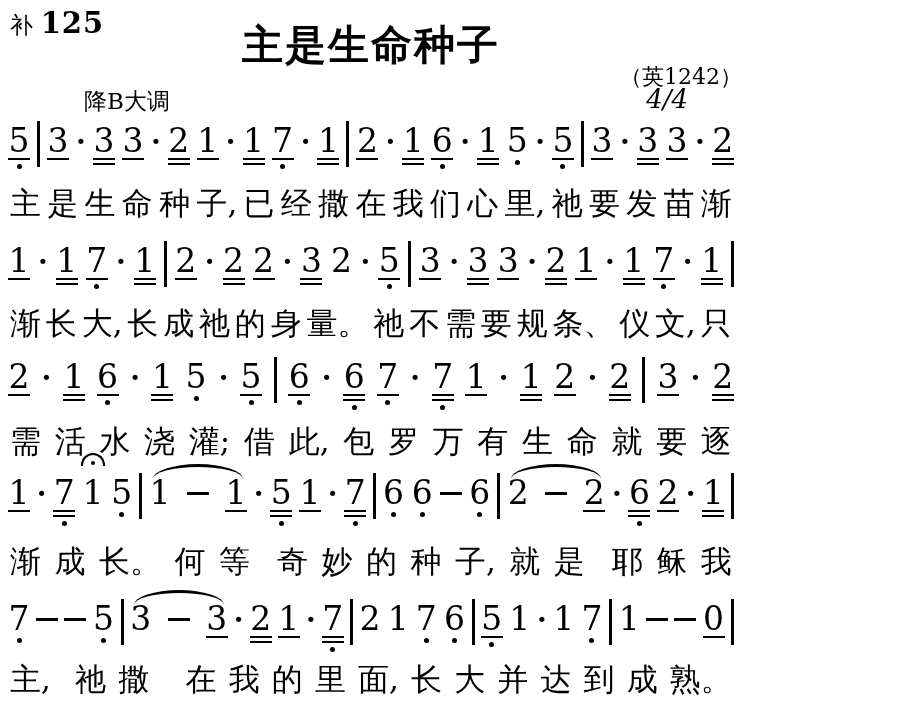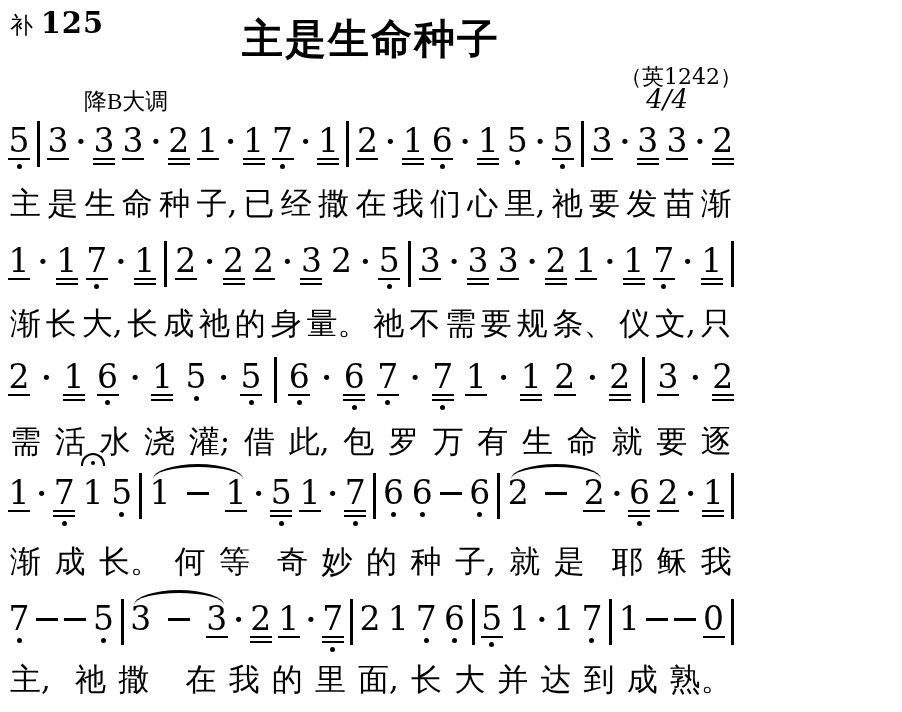--- a/index.html
+++ b/index.html
@@ -3,24 +3,24 @@
 <meta charset="utf-8">
 <style>
   html,body{margin:0;padding:0;background:#fff;}
   .page{position:relative;width:742px;height:712px;background:#fff;color:#000;
         font-family:"DejaVu Serif","Liberation Serif",serif;overflow:hidden;}
 
   
   .idx{position:absolute;top:8px;left:10px;font-size:24px;}
   .idx .cjk{font-size:23px;}
   .idx .num{font-weight:bold;font-size:29px;letter-spacing:1px;}
-  .title{position:absolute;top:12px;left:0;right:0;text-align:center;
+  .title{position:absolute;top:18px;left:0;right:0;text-align:center;
          font-size:41px;font-weight:bold;letter-spacing:2px;}
   .subtitle{position:absolute;top:62px;left:16px;right:0;text-align:right;font-size:22px;}
-  .keysig{position:absolute;top:86px;left:84px;font-size:23px;font-family:Liberation Serif, serif;}
+  .keysig{position:absolute;top:86px;left:84px;font-size:23px;}
   .meter{position:absolute;top:84px;right:54px;font-size:26px;font-style:italic;}
 
   
   .mline{position:absolute;left:8px;right:8px;display:flex;
          justify-content:space-between;align-items:flex-start;overflow:visible;}
   .note{position:relative;display:inline-flex;flex-direction:column;align-items:center;min-width:22px;}
   .num{font-size:33px;line-height:30px;font-family:"DejaVu Serif",serif;}
   .ul{align-self:stretch;height:2px;background:#000;margin-top:2px;}
   .ul + .ul{margin-top:3px;}
   .bdot{width:5px;height:5px;border-radius:50%;background:#000;margin-top:4px;}

